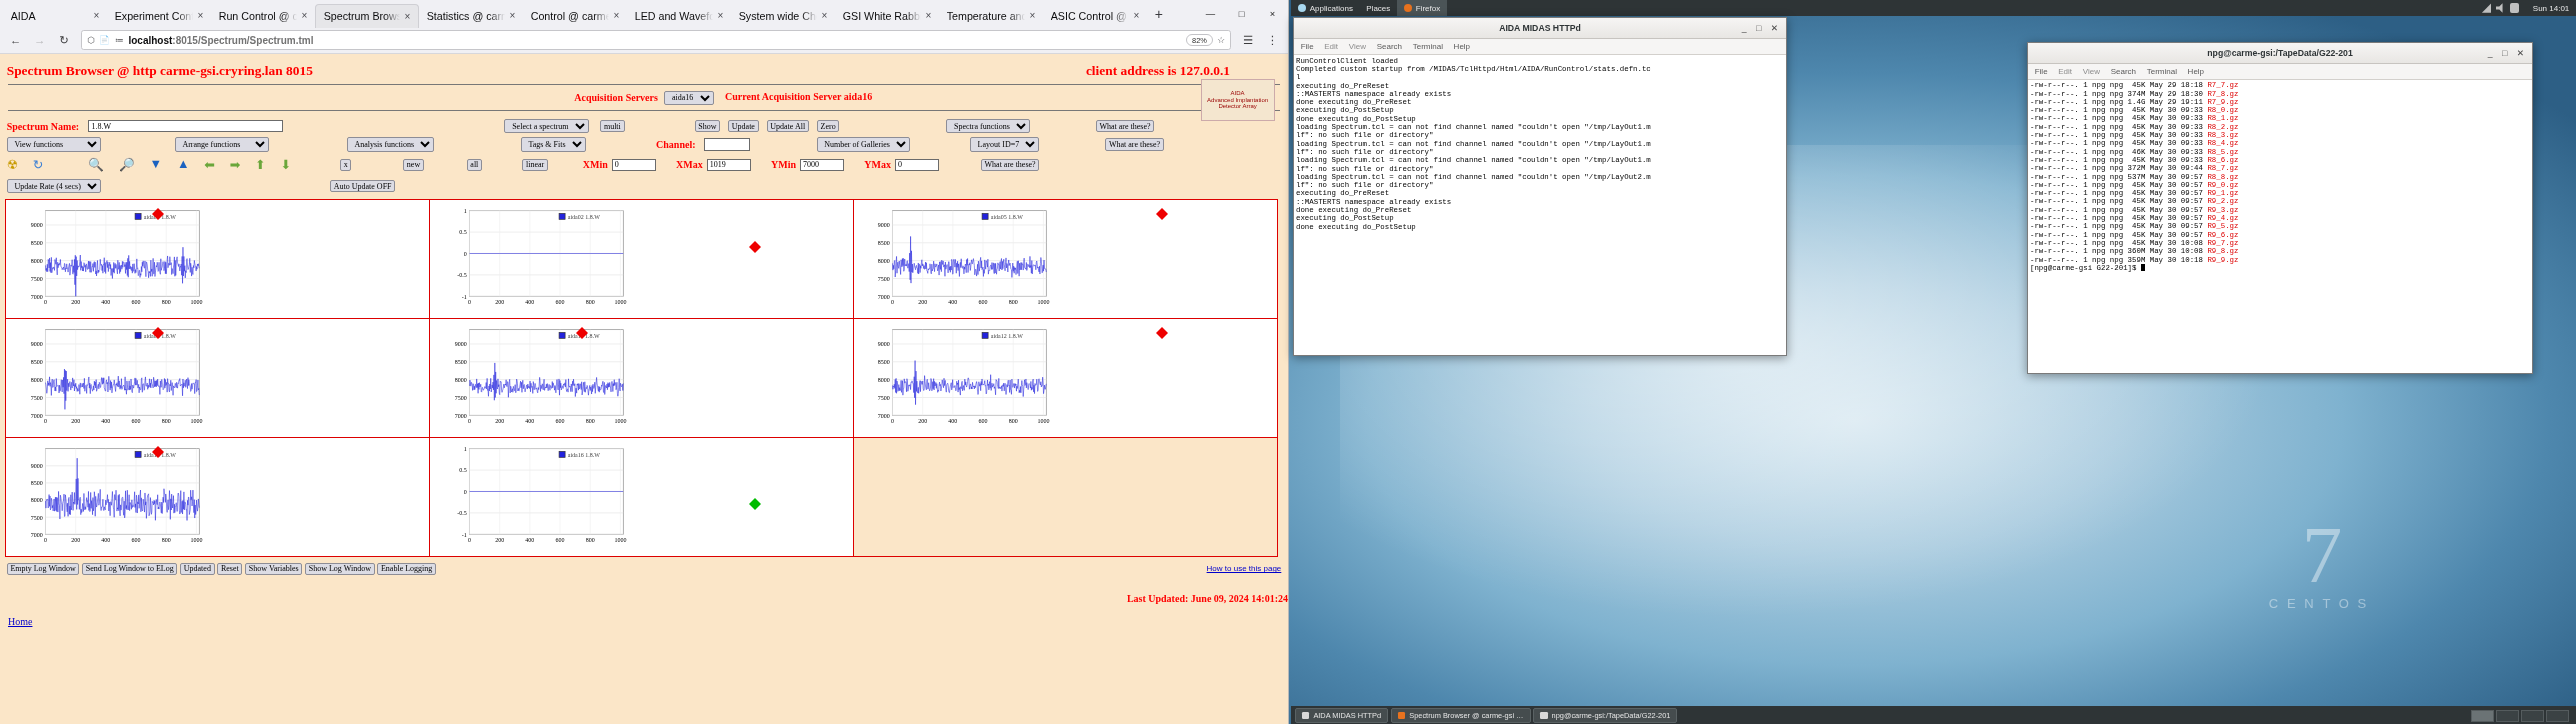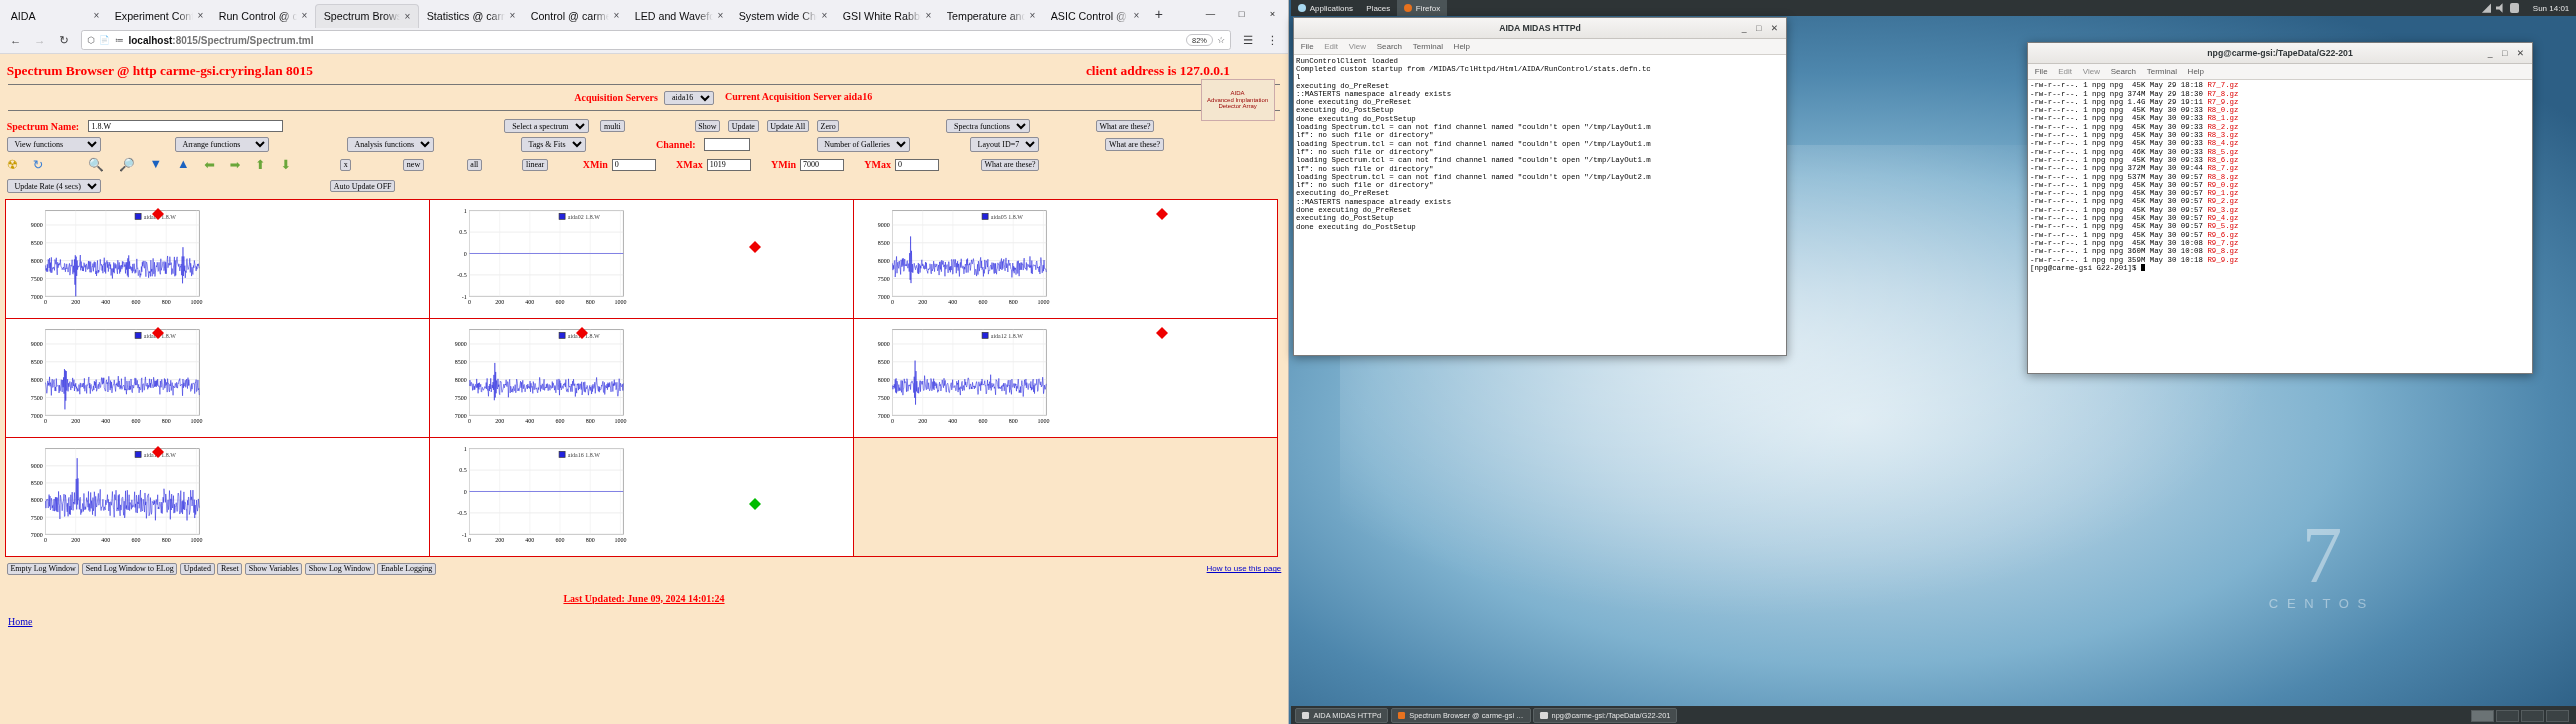--- a/index.html
+++ b/index.html
@@ -108,21 +108,21 @@
   .gcell.empty { background:#fbe6c8; }
   .gcell svg { display:block; }
   .diamond { position:absolute; width:0; height:0; border:6px solid transparent; }
   .diamond.red { border-bottom-color:#e00; top:-1.3px; }
   .diamond.red:after { content:""; position:absolute; left:-6px; top:6px; width:0; height:0; border:6px solid transparent; border-top-color:#e00; }
   .diamond.green { border-bottom-color:#0b0; }
   .diamond.green:after { content:""; position:absolute; left:-6px; top:6px; width:0; height:0; border:6px solid transparent; border-top-color:#0b0; }
 
   .footrow { display:flex; gap:2.7px; padding:5.4px 6.7px 0 6.7px; align-items:center; }
   .footrow .right { margin-left:auto; font-size:8px; color:#00c; text-decoration:underline; font-family:"Liberation Sans",sans-serif; }
-  .updated { text-align:center; color:#f00; font-weight:bold; font-size:10px; margin-top:17.4px;text-decoration:underline; }
+  .updated { text-align:right; color:#f00; font-weight:bold; font-size:10px; margin-top:17.4px; }
   .homelink { color:#00c; text-decoration:underline; font-size:10px; padding:12px 0 0 8px; }
 
   
   .term { position:absolute; background:#f6f5f4; border:0.7px solid #7a7a7a; box-shadow:0 2px 9.4px rgba(0,0,0,.4); display:flex; flex-direction:column; }
   .term-title { height:21px; background:linear-gradient(#f6f5f4,#e8e6e3); border-bottom:0.7px solid #c7c4c0;
       display:flex; align-items:center; position:relative; font-size:8.7px; color:#2e3436; }
   .term-title .ttxt { flex:1; text-align:center; font-weight:bold; }
   .term-title .tbtns { position:absolute; right:4px; display:flex; gap:9.4px; color:#4a4a4a; font-size:8.7px; padding-right:4px; }
   .term-menu { height:16px; background:#f6f5f4; border-bottom:0.7px solid #d3d0cc; display:flex; align-items:center; gap:10.7px; padding:0 6.7px; font-size:8px; color:#8d8d8d; }
   .term-menu span.en { color:#5a5a5a; }

